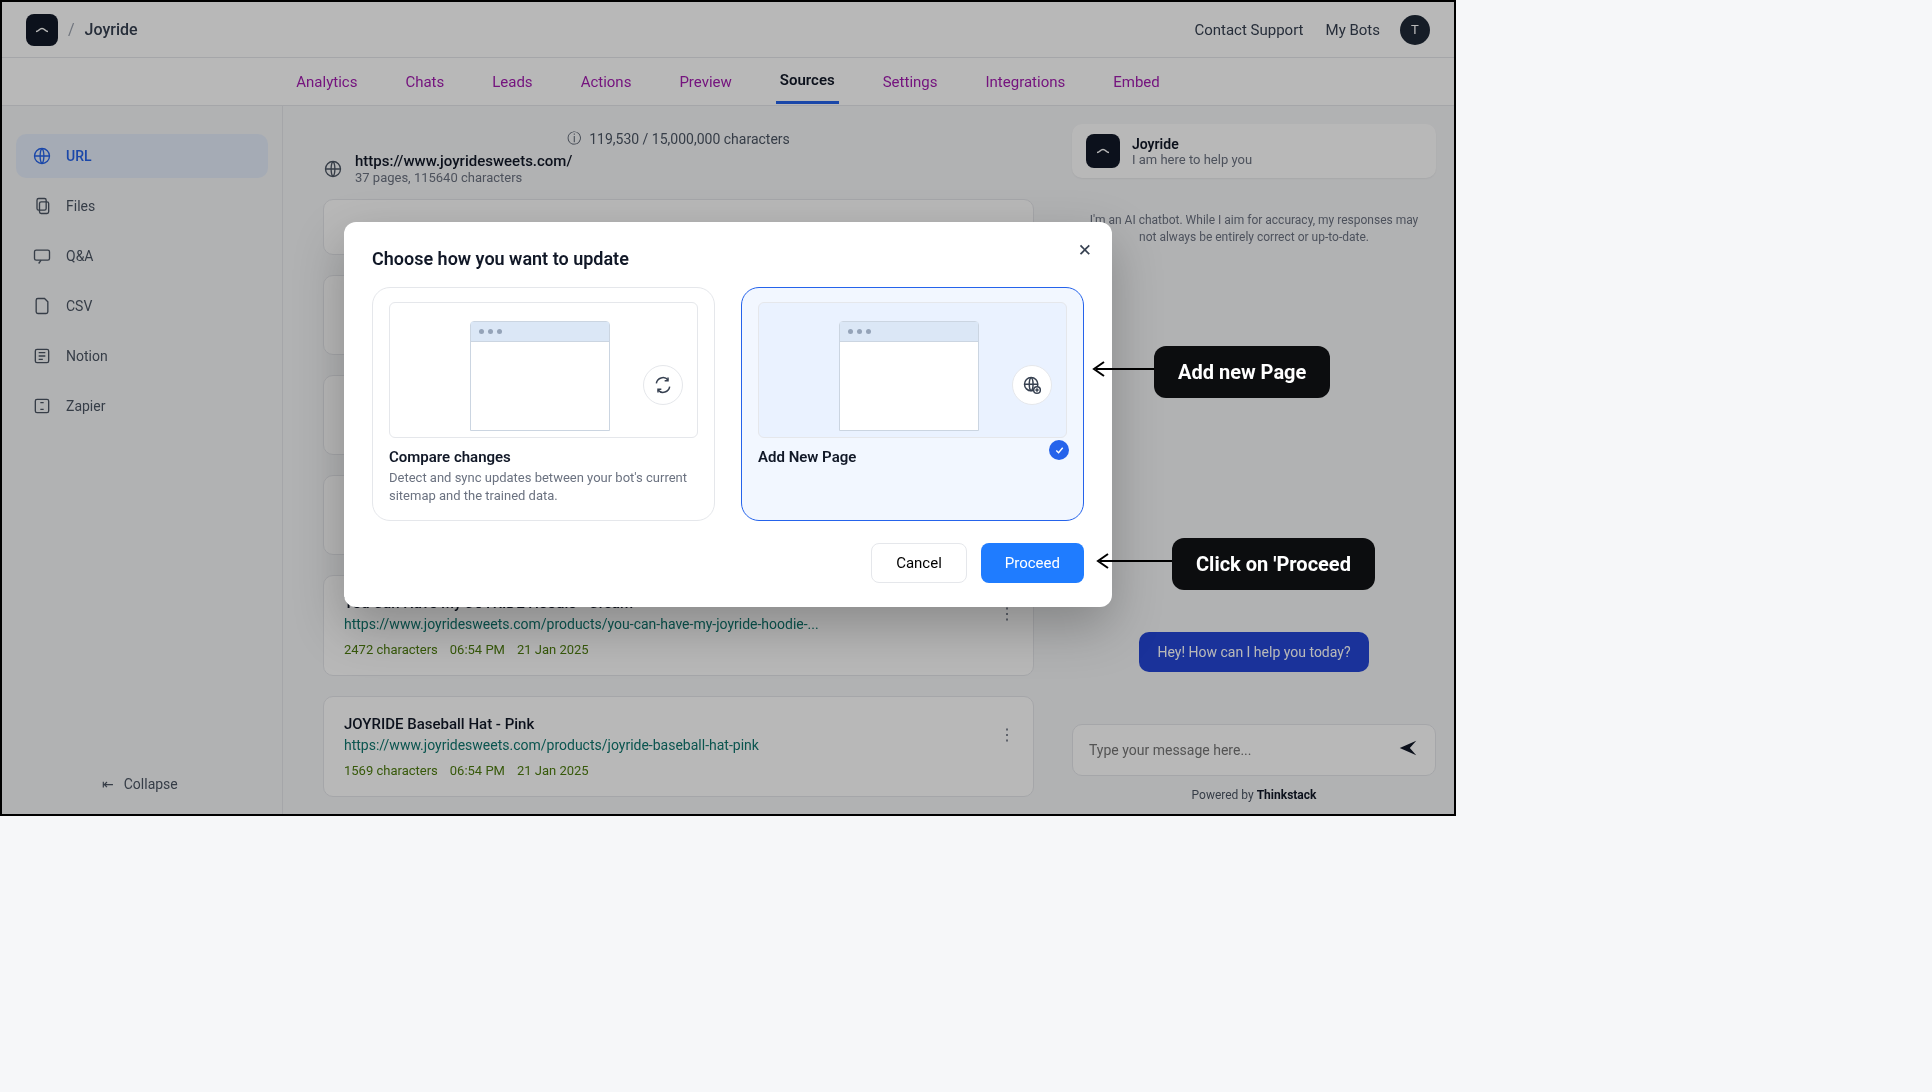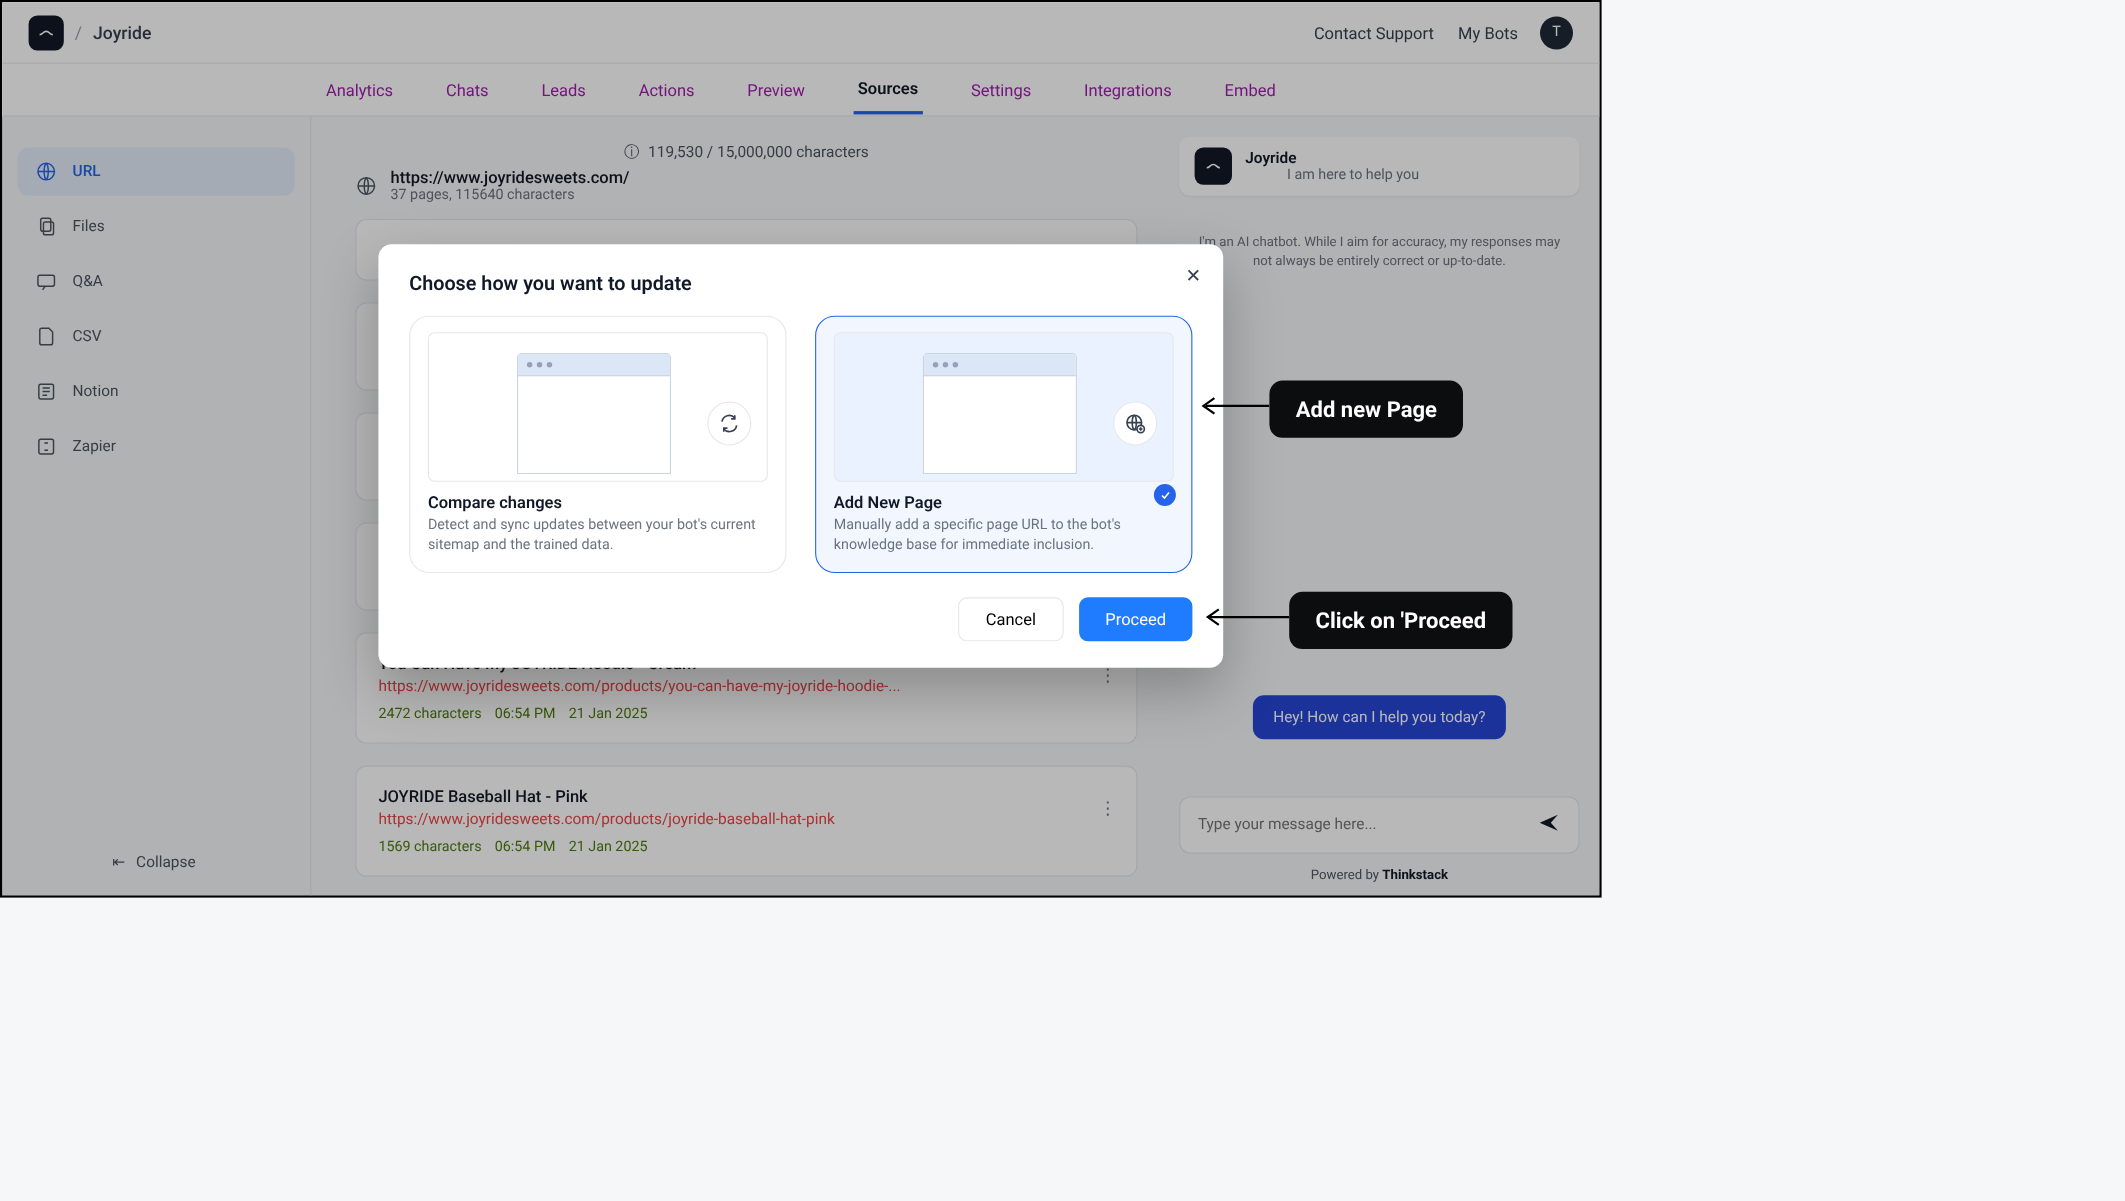--- a/index.html
+++ b/index.html
@@ -25,29 +25,29 @@
   .side-item.active { background:#e5eefb; color:#2563eb; font-weight:500;}
   .side-icon { width:20px; height:20px; display:flex; align-items:center; justify-content:center; }
   .side-icon svg { width:20px; height:20px; stroke:currentColor; fill:none; stroke-width:1.6;}
   .content { flex:1; padding: 24px 20px 0 40px; border-left:1px solid #e5e7eb; overflow:hidden;}
   .char-count { display:flex; align-items:center; justify-content:center; gap:8px; color:#4b5563; font-size:14px; margin-bottom:4px;}
   .src-header { display:flex; align-items:center; gap:12px; margin-bottom:14px;}
   .src-url { font-weight:500; font-size:15px; }
   .src-sub { color:#6b7280; font-size:13px; }
   .card { border:1px solid #e5e7eb; border-radius:10px; padding:18px 20px; margin-bottom:20px; background:#fff; position:relative;}
   .card-title { font-size:15px; font-weight:500; margin-bottom:4px;}
-  .card-url { color:#ef4444; font-size:14px; margin-bottom:10px; word-break:break-all;}
+  .card-url { color:#0f766e; font-size:14px; margin-bottom:10px; word-break:break-all;}
   .card-meta { color:#4d7c0f; font-size:13px; display:flex; gap:12px;}
   .card-more { position:absolute; top:28px; right:18px; color:#6b7280; cursor:pointer;}
   
   .chat-panel { width:400px; padding:18px 18px 0 18px; display:flex; flex-direction:column; }
   .chat-head { display:flex; align-items:center; gap:12px; background:#fff; border-radius:10px; padding:10px 14px; box-shadow: 0 1px 2px rgba(0,0,0,.06);}
   .chat-logo { width:34px; height:34px; border-radius:8px; background:#111827; display:flex; align-items:center; justify-content:center;}
   .chat-name { font-weight:600; font-size:14px;}
-  .chat-sub { font-size:13px; color:#6b7280;margin-left:38px;}
+  .chat-sub { font-size:13px; color:#6b7280;}
   .chat-disclaimer { font-size:12px; color:#6b7280; text-align:center; padding: 34px 16px 0 16px; line-height:1.4;}
   .chat-spacer { flex:1; }
   .chat-bubble { background:#2446d6; color:#fff; padding:12px 18px; border-radius:10px; font-size:14px; margin: 0 auto 52px auto;}
   .chat-input-row { display:flex; align-items:center; gap:10px; border:1px solid #e5e7eb; border-radius:10px; padding:12px 16px; background:#fff;}
   .chat-input { flex:1; border:none; outline:none; font-size:14px; color:#374151;}
   .send-btn svg{ width:22px; height:22px; }
   .powered { text-align:center; font-size:12px; color:#4b5563; padding:12px 0;}
   .powered strong { color:#111827; }
   
   .collapse-row { position:absolute; bottom:22px; left:100px; display:flex; align-items:center; gap:10px; color:#4b5563; font-size:14px;}
@@ -286,21 +286,20 @@
                 <path d="M18 16v4M16 18h4"></path>
               </svg>
           </div>
         </div>
         <div class="choice-check">
             <svg viewBox="0 0 24 24">
               <path d="M5 12l5 5 9-11"></path>
             </svg>
           </div>
         <div class="choice-title">Add New Page</div>
-        <div class="choice-desc">Manually add a specific page URL to the bot's knowledge base for immediate inclusion.</div>
       </div>
     </div>
     <div class="modal-actions">
       <button class="btn">Cancel</button>
       <button class="btn primary">Proceed</button>
     </div>
   </div>
 </div>
 
 <div class="callout" style="top:344px; left:1152px;">Add new Page</div>

